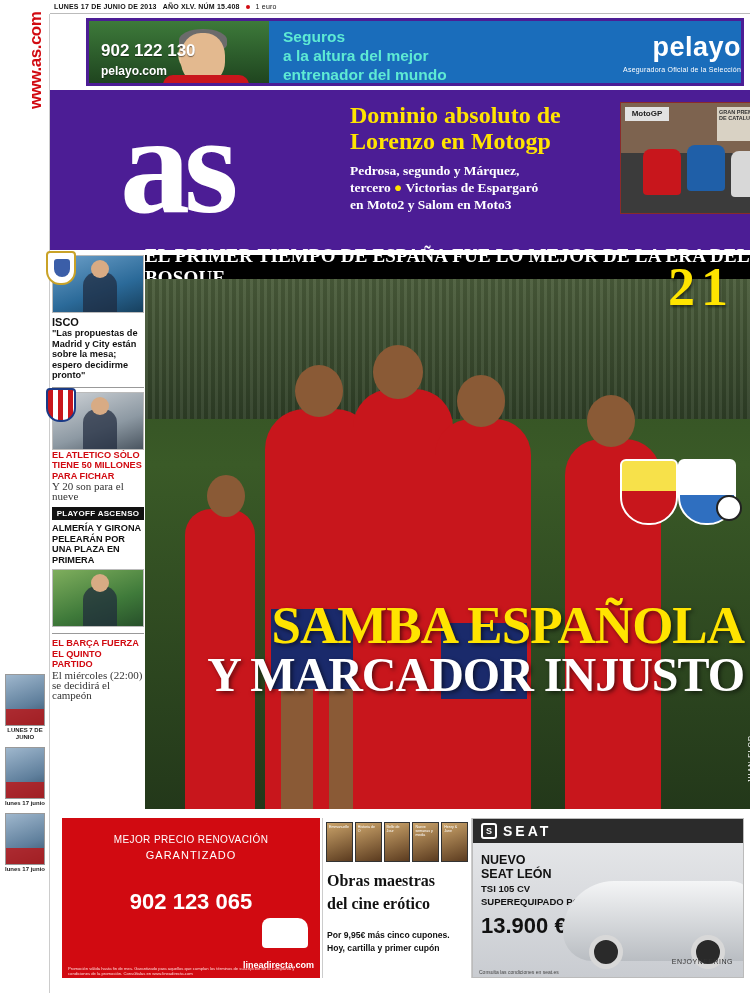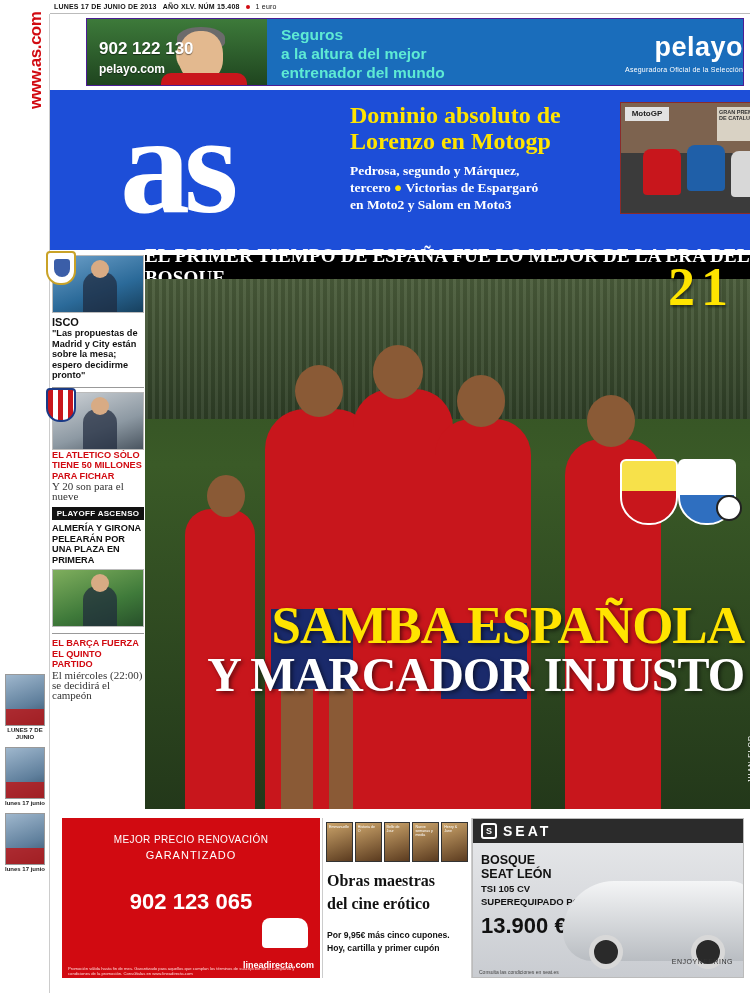--- a/index.html
+++ b/index.html
@@ -49,21 +49,21 @@
   .spine-thumb .cap { font-size: 6px; line-height: 7px; color: #222; margin-top: 1px; font-weight: bold; }
   .spine-rot {
     position: absolute; left: 8px; top: 700px;
     transform: rotate(-90deg); transform-origin: left top;
     font-size: 6px; color: #555; white-space: nowrap;
   }
 
   
   .pelayo {
     position: absolute; left: 86px; top: 18px; width: 658px; height: 68px;
-    background: #1a6dbb; overflow: hidden; border: 1px solid #4c1d95;
+    background: #1a6dbb; overflow: hidden; border: 3px solid #4c1d95;
     display: flex;
   }
   .pelayo .photo {
     width: 180px; height: 100%;
     background:
       radial-gradient(circle at 60% 55%, #e8c49a 0 16%, rgba(232,196,154,0) 17%),
       linear-gradient(180deg,#3d7a3a,#2b5a2a 60%,#1f451f);
     position: relative;
   }
   .pelayo .photo .face {
@@ -90,21 +90,21 @@
   .pelayo .logo {
     width: 200px; display: flex; flex-direction: column;
     align-items: flex-end; justify-content: center; color: #fff;
   }
   .pelayo .logo .name { font-size: 27px; font-weight: bold; letter-spacing: .5px; }
   .pelayo .logo .sub { font-size: 7px; margin-top: 3px; letter-spacing: .2px; }
 
   
   .masthead {
     position: absolute; left: 50px; top: 90px; width: 700px; height: 160px;
-    background: #1d4ed8;
+    background: #4c1d95;
   }
   .as-logo {
     position: absolute; left: 70px; top: 10px;
     color: #fff; font-size: 140px; font-weight: bold; line-height: 130px;
     font-family: "Liberation Serif", serif; letter-spacing: -6px;
   }
   .moto-head {
     position: absolute; left: 300px; top: 12px; width: 260px; color: #fff;
   }
   .moto-head .big {
@@ -505,21 +505,21 @@
     <div class="t2">Por 9,95€ más cinco cupones.</div>
     <div class="t3">Hoy, cartilla y primer cupón</div>
   </div>
 
   <div class="ad-seat">
     <div class="bar">
       <div class="s-logo">S</div>
       <div class="s-name">SEAT</div>
     </div>
     <div class="copy">
-      <div class="c1">BOSQUE</div>
+      <div class="c1">NUEVO</div>
       <div class="c1">SEAT LEÓN</div>
       <div class="c2">TSI 105 CV</div>
       <div class="c2">SUPEREQUIPADO POR</div>
       <div class="price">13.900 €</div>
     </div>
     <div class="car2"></div>
     <div class="wheel w1"></div>
     <div class="wheel w2"></div>
     <div class="tag">ENJOYNEERING</div>
     <div class="legal2">Consulta las condiciones en seat.es</div>

